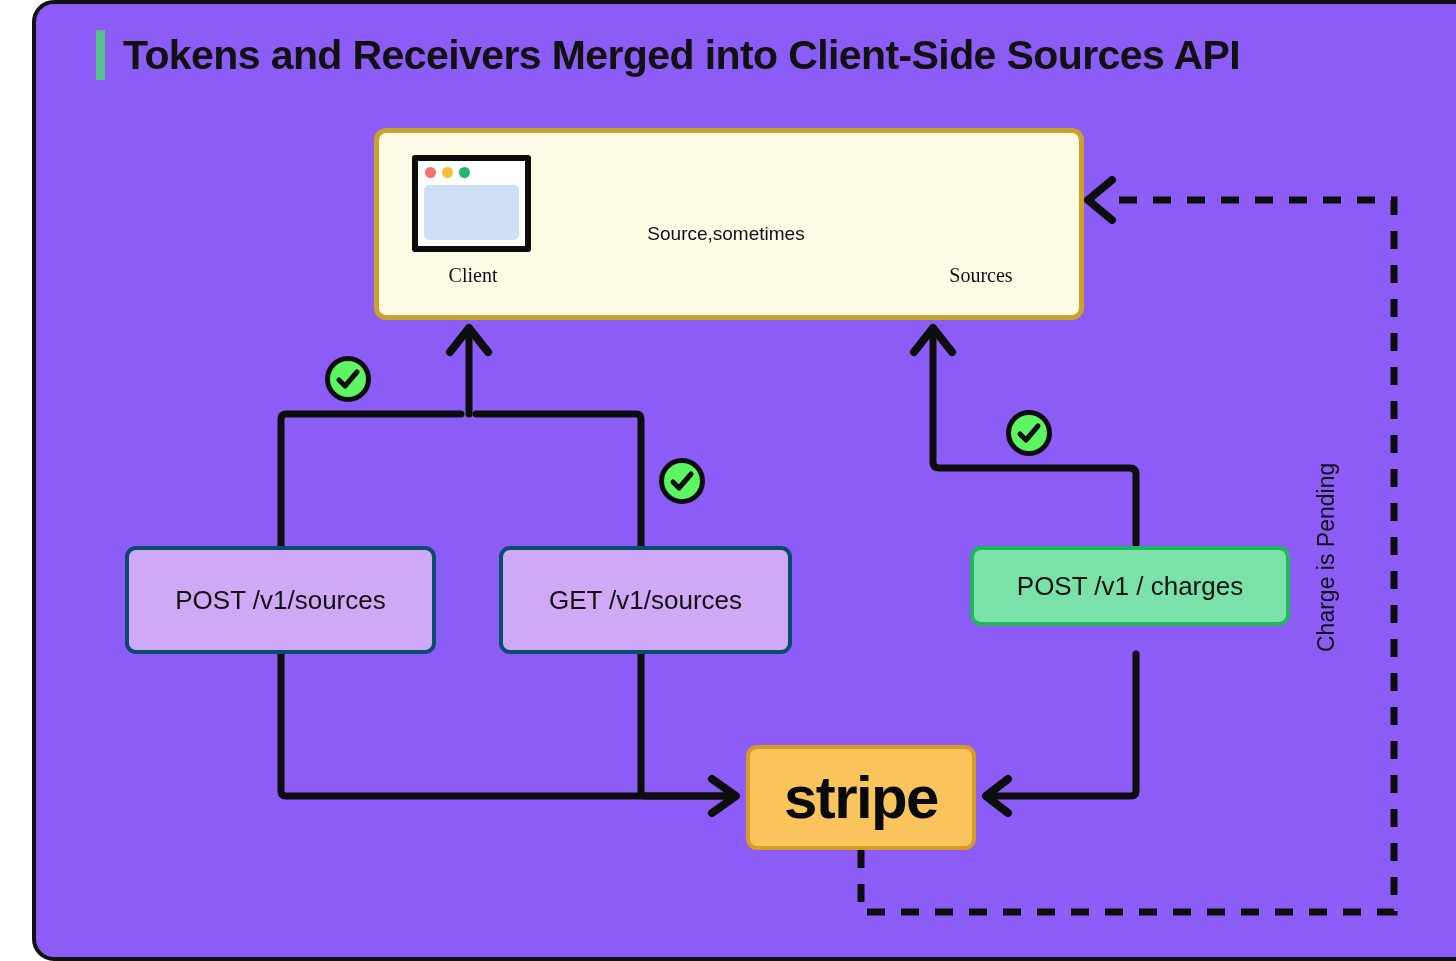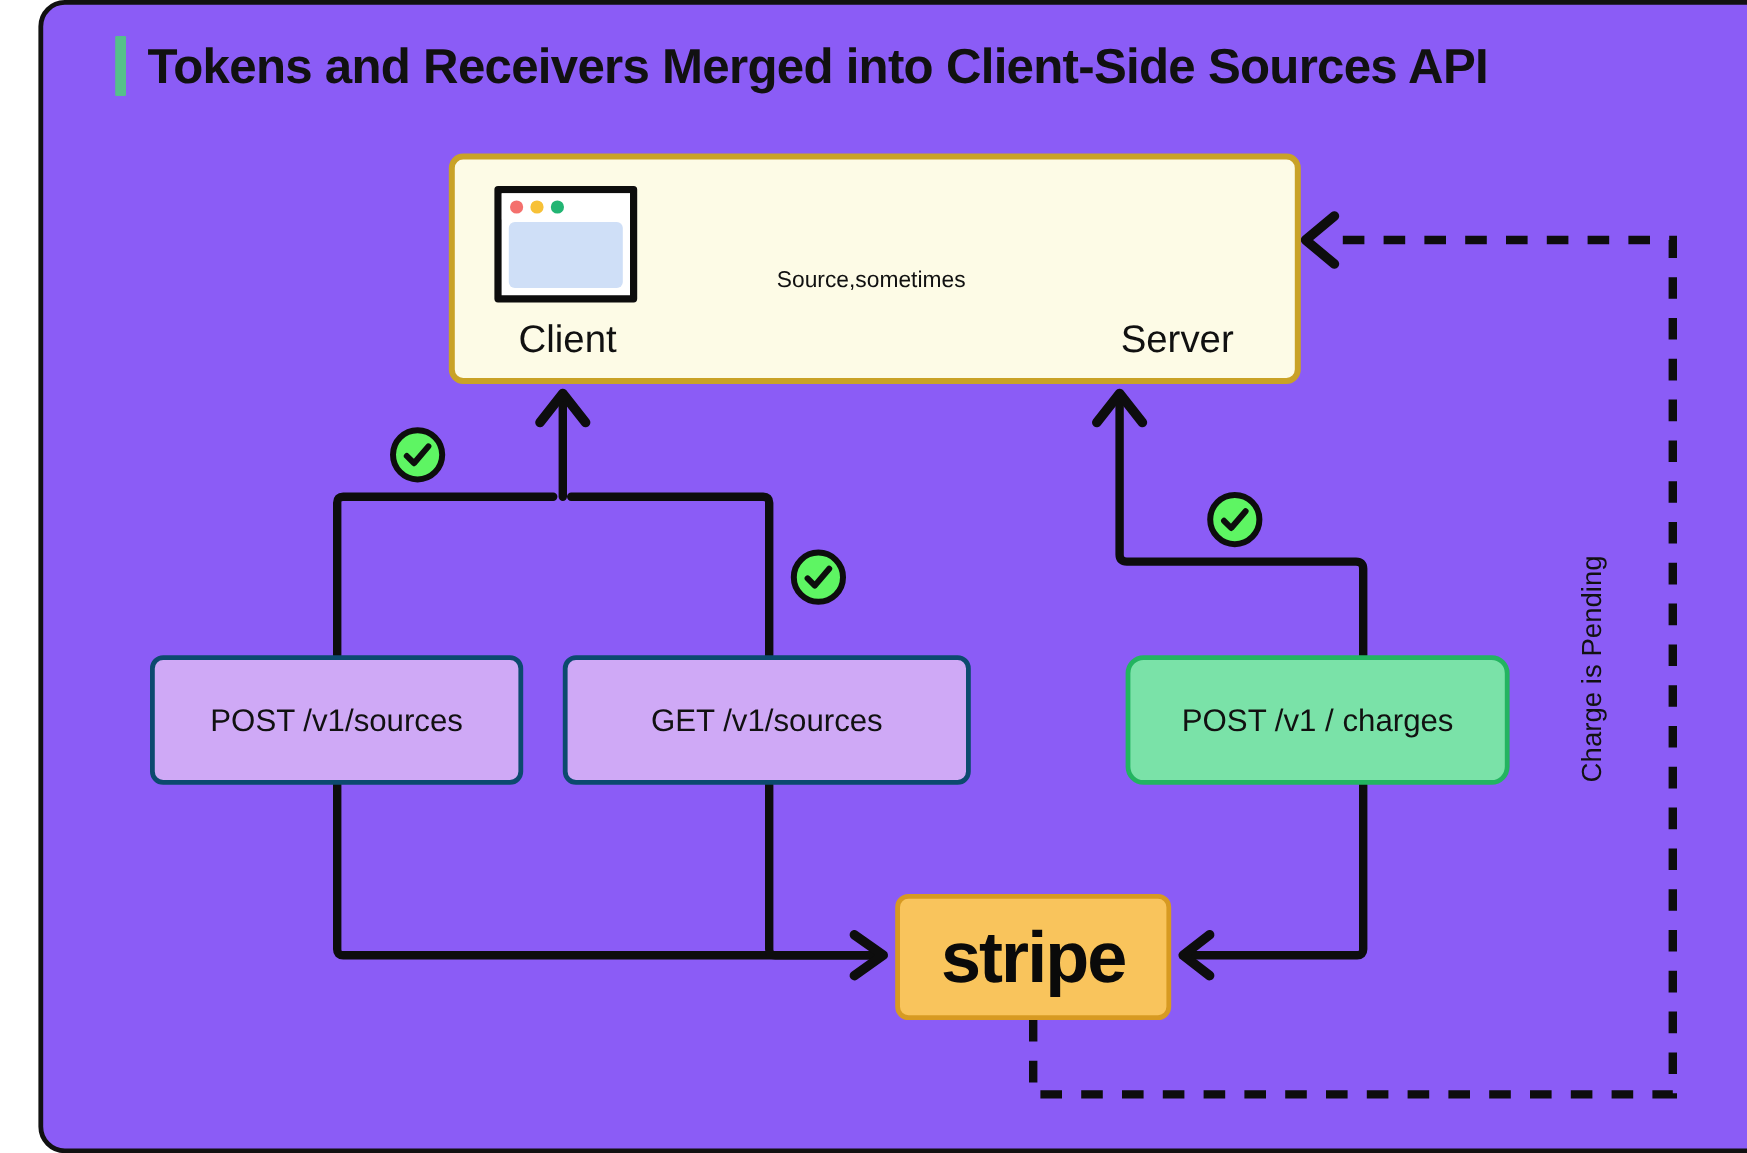--- a/index.html
+++ b/index.html
@@ -46,24 +46,25 @@
   #cs-box {
     position: absolute;
     left: 338px; top: 124px;
     width: 710px; height: 192px;
     background: #fdfbe6;
     border: 5px solid #c9a227;
     border-radius: 12px;
   }
   .node-label {
     position: absolute;
-    font-size: 32px;
+    font-size: 20px;
     color: #111111;
     text-align: center;
     white-space: nowrap;
+    font-family: Liberation Serif, serif;
   }
   #client-label { left: 380px; top: 260px; width: 114px; }
   #server-label { left: 888px; top: 260px; width: 114px; }
 
   
   #client-icon {
     position: absolute;
     left: 376px; top: 151px;
     width: 119px; height: 97px;
     background: #ffffff;
@@ -103,22 +104,22 @@
     display: flex; align-items: center; justify-content: center;
     border-radius: 11px;
     font-size: 26px;
     color: #111111;
     white-space: nowrap;
   }
   .ep-purple { background: #cfa9f6; border: 4px solid #0c4a6e; }
   .ep-green  { background: #7ae2a8; border: 4px solid #23b460; }
 
   #ep-post-sources { left: 89px;  top: 542px; width: 311px; height: 108px; }
-  #ep-get-sources  { left: 433px; top: 542px; width: 340px; height: 108px; }
-  #ep-post-charges { left: 902px; top: 542px; width: 320px; height: 108px; border-radius: 15px; }
+  #ep-get-sources  { left: 463px; top: 542px; width: 293px; height: 108px; }
+  #ep-post-charges { left: 934px; top: 542px; width: 320px; height: 80px; }
 
   
   #stripe-box {
     position: absolute;
     left: 710px; top: 741px;
     width: 230px; height: 105px;
     background: #f9c45c;
     border: 4px solid #d79a22;
     border-radius: 11px;
     display: flex; align-items: center; justify-content: center;
@@ -230,21 +231,21 @@
   <div id="client-icon">
     <div id="client-titlebar">
       <span class="dot red"></span>
       <span class="dot yellow"></span>
       <span class="dot green"></span>
     </div>
     <div id="client-viewport"></div>
   </div>
 
   <div class="node-label" id="client-label">Client</div>
-  <div class="node-label" id="server-label">Server</div>
+  <div class="node-label" id="server-label">Sources</div>
 
   <div id="flow-label">Source,sometimes</div>
 
   <div class="ep-box ep-purple" id="ep-post-sources">
     <span>POST /v1/sources</span>
   </div>
   <div class="ep-box ep-purple" id="ep-get-sources">
     <span>GET /v1/sources</span>
   </div>
   <div class="ep-box ep-green" id="ep-post-charges">

